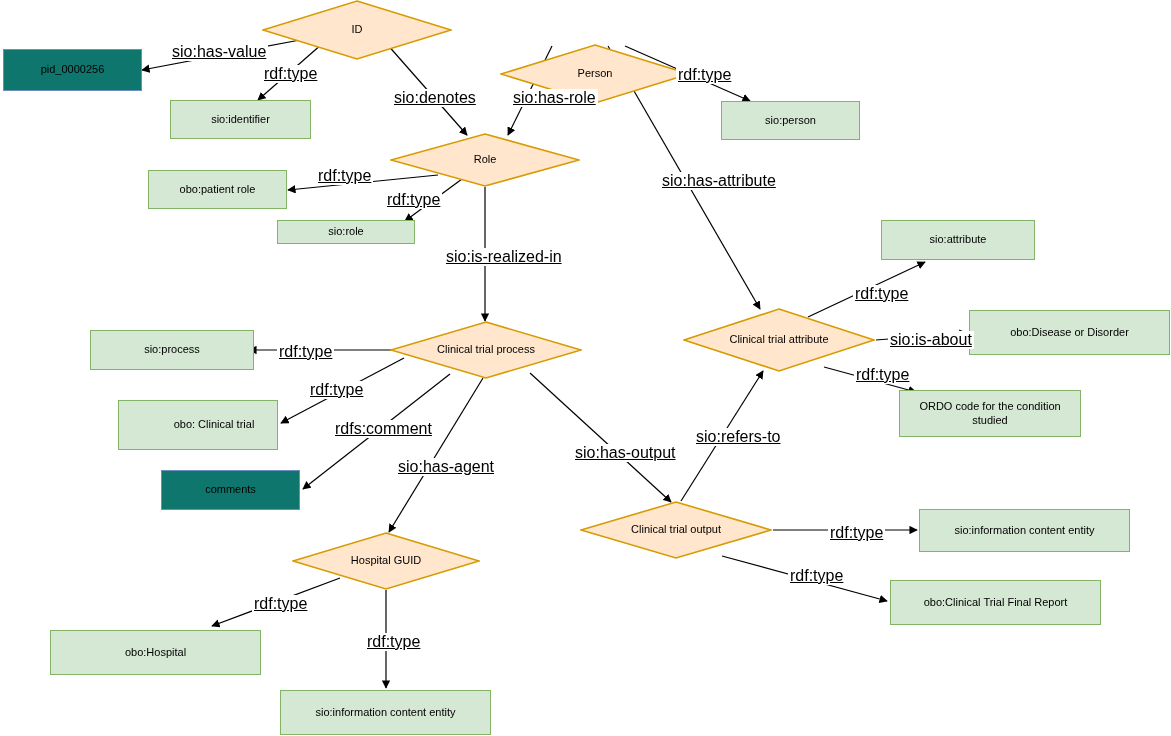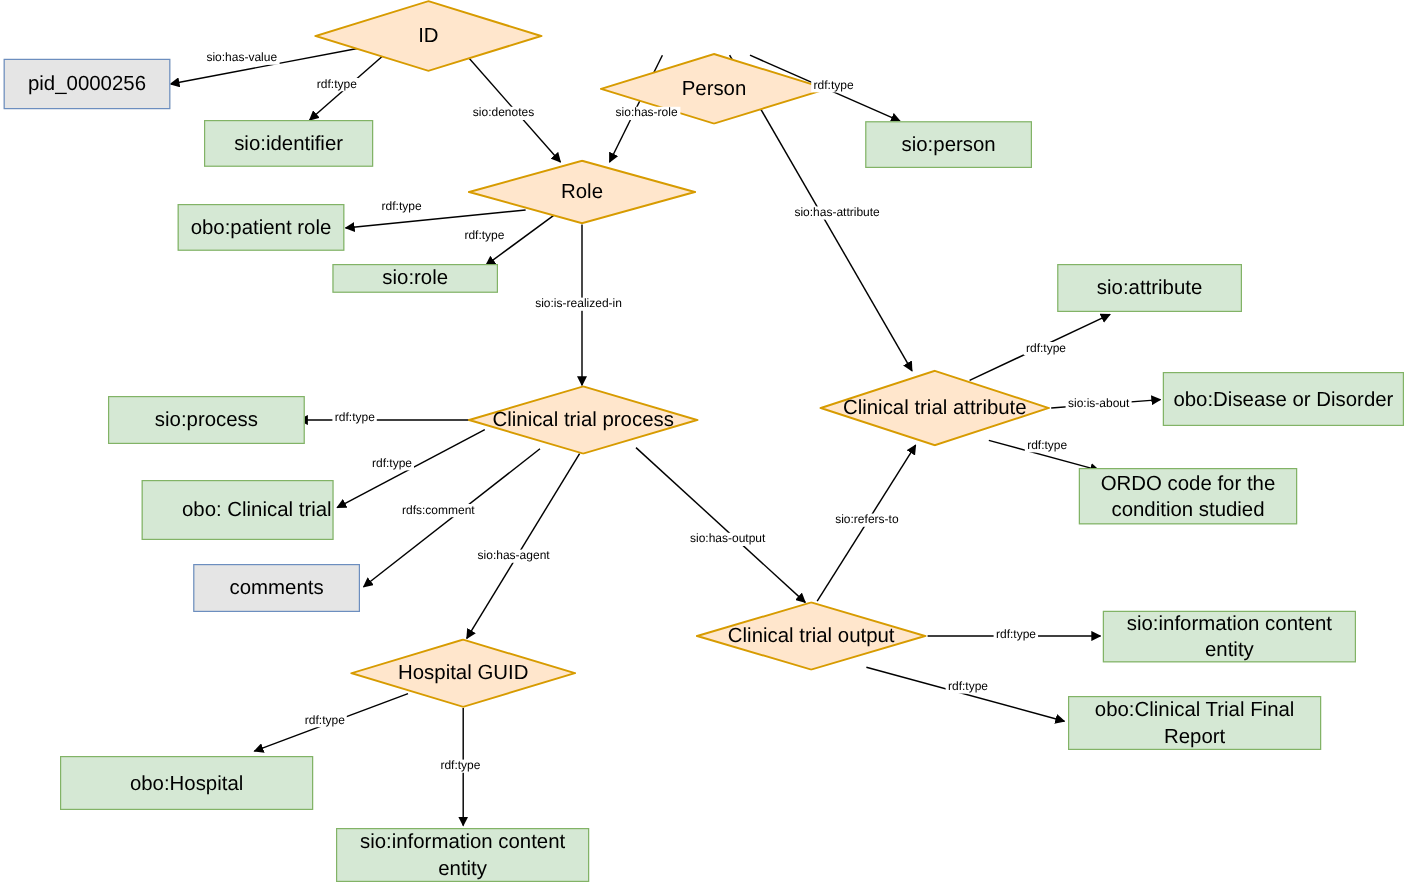--- a/index.html
+++ b/index.html
@@ -26,59 +26,60 @@
     height: 736px;
     pointer-events: none;
   }
   .node {
     position: absolute;
     box-sizing: border-box;
     display: flex;
     align-items: center;
     justify-content: center;
     text-align: center;
-    font-size: 17px;
+    font-size: 11px;
     color: #000000;
     line-height: 1.25;
   }
   .node.rect {
     border: 1px solid;
   }
   .node.rect.green {
     background: #d5e8d4;
     border-color: #82b366;
   }
   .node.rect.blue {
-    background: #e5e5e5;
+    background: #0f766e;
     border-color: #6c8ebf;
   }
   .node.diamond {
     background: transparent;
     border: none;
   }
   .node.diamond .dshape {
     position: absolute;
     left: 0;
     top: 0;
     width: 100%;
     height: 100%;
   }
   .node.diamond .dlabel {
     position: relative;
     z-index: 2;
     padding: 0 6px;
   }
   .edge-label {
     position: absolute;
-    font-size: 10px;
+    font-size: 16px;
     color: #000000;
     background: #ffffff;
     white-space: nowrap;
     padding: 0 2px;
     line-height: 1.1;
+    text-decoration: underline;
   }
 </style>
 </head>
 <body>
 
 <div id="canvas">
 
   <svg id="edges" viewBox="0 0 1171 736">
     <defs>
       <marker id="arrow" viewBox="0 0 10 10" refX="9" refY="5" markerWidth="7" markerHeight="7" orient="auto-start-reverse">

